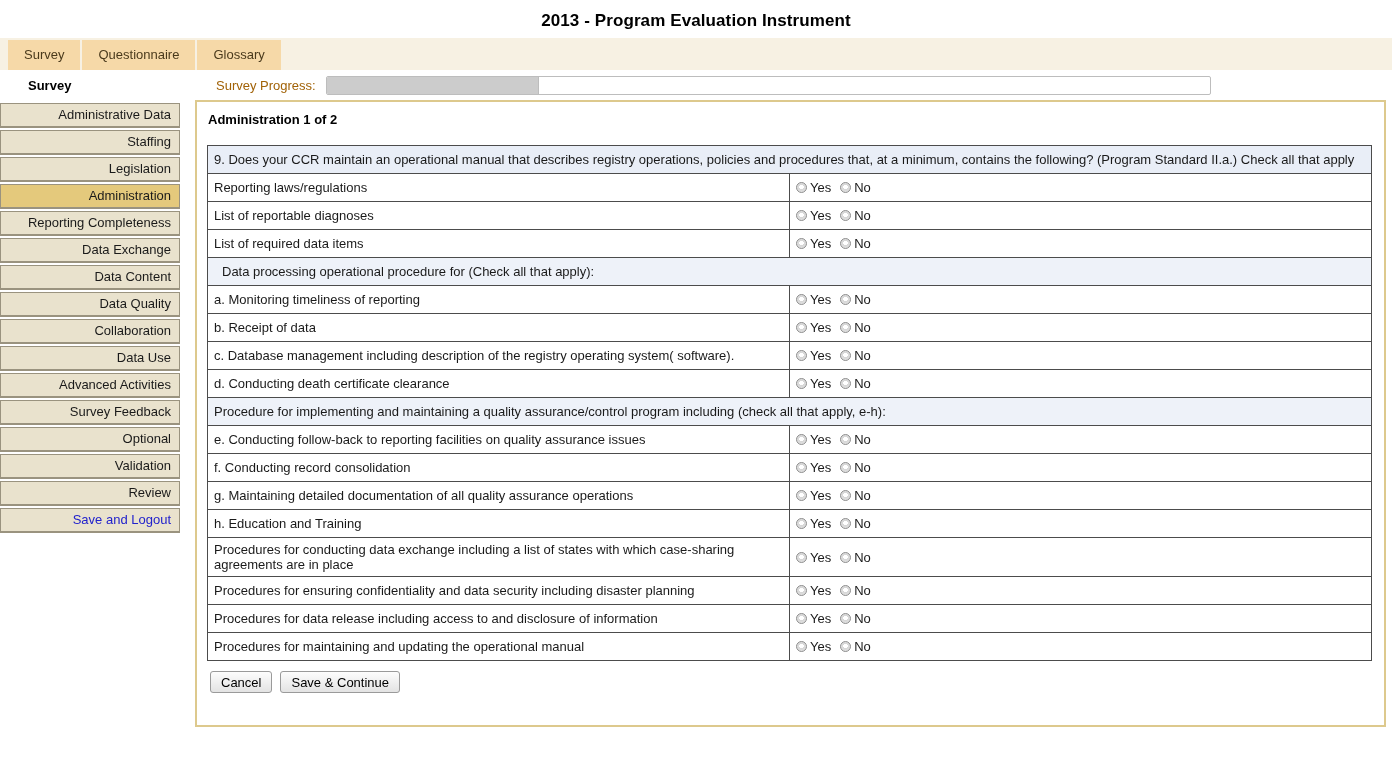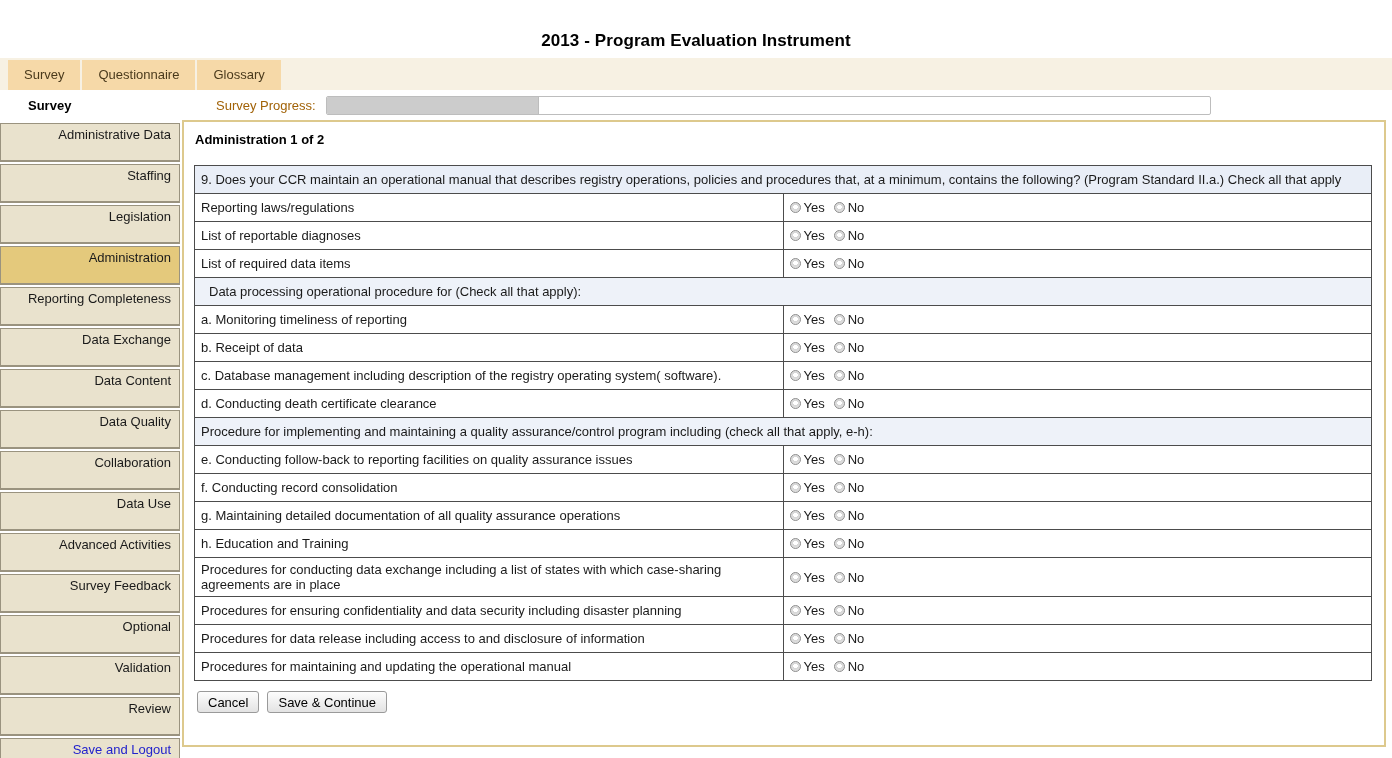--- a/index.html
+++ b/index.html
@@ -14,21 +14,20 @@
   
   #page-title {
     text-align: center;
     font-size: 17px;
     font-weight: bold;
     color: #000000;
     padding-top: 6px;
     height: 38px;
     line-height: 30px;
     letter-spacing: 0.1px;
-    margin-top: 20px;
   }
 
   
   #tabbar {
     height: 32px;
     background: #f7f1e3;
     display: flex;
     align-items: flex-end;
     padding-left: 8px;
   }
@@ -88,21 +87,21 @@
   
   #sidebar {
     width: 180px;
     flex: 0 0 180px;
     padding-top: 3px;
   }
   .nav-item {
     background: #e9e2cd;
     border: 1px solid #9a937f;
     border-bottom-width: 2px;
-    height: 39px;
+    height: 25px;
     line-height: 22px;
     margin-bottom: 2px;
     text-align: right;
     padding-right: 8px;
     font-size: 13px;
     color: #1a1a1a;
     cursor: pointer;
     white-space: nowrap;
     overflow: hidden;
   }
@@ -110,21 +109,21 @@
     background: #e4c97c;
     font-weight: normal;
   }
   .nav-item.link {
     color: #2222cc;
   }
 
   
   #content {
     flex: 1 1 auto;
-    margin-left: 2px;
+    margin-left: 15px;
     margin-right: 6px;
     border: 2px solid #ddc98d;
     background: #ffffff;
     height: 627px;
     padding: 10px 12px 0 10px;
   }
   #admin-heading {
     font-size: 13px;
     font-weight: bold;
     color: #000;

